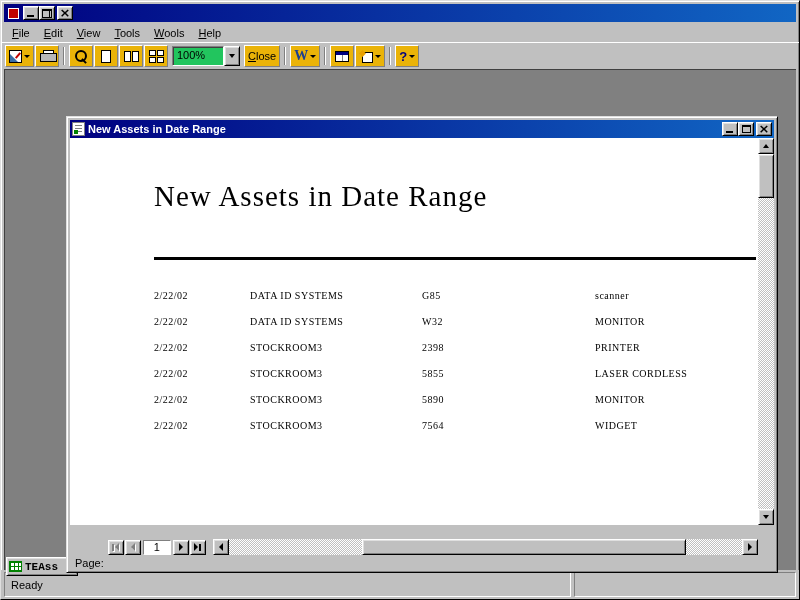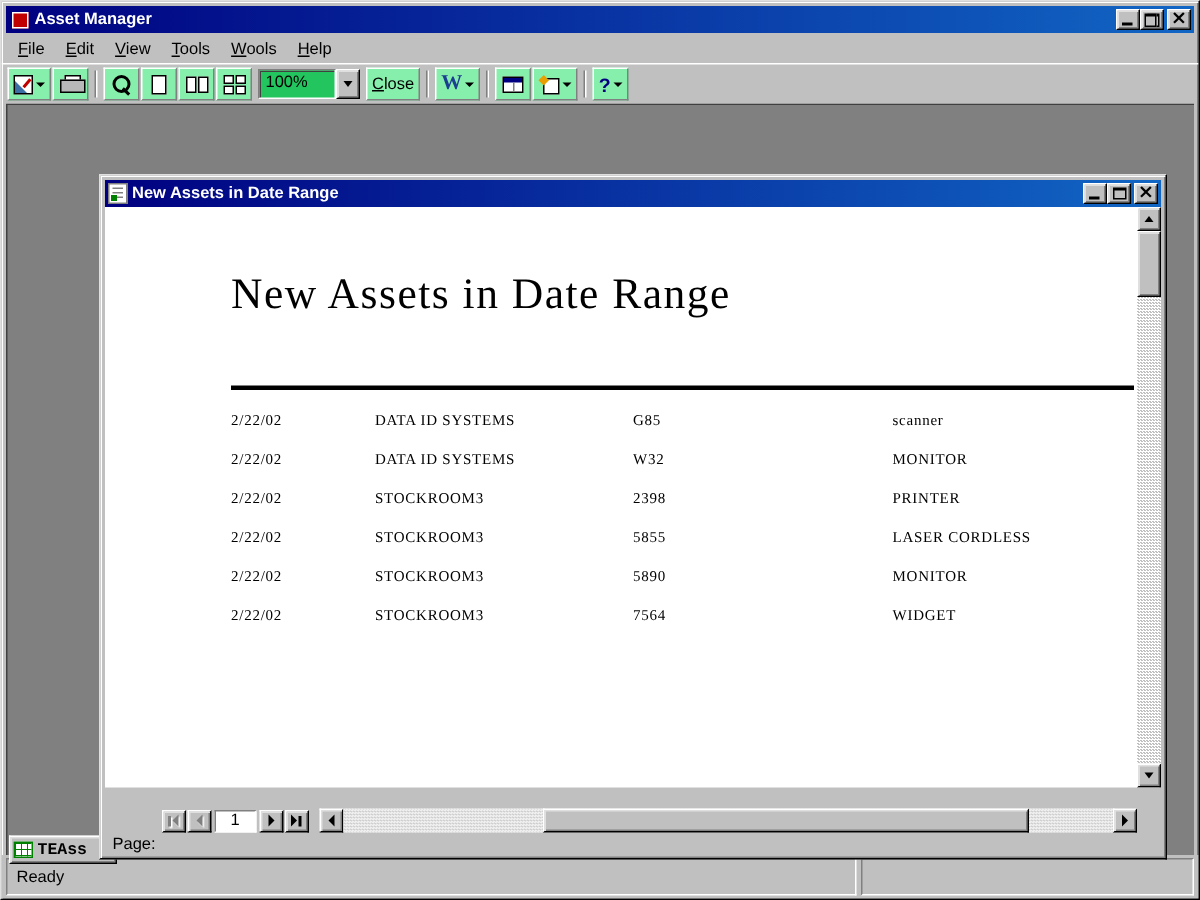--- a/index.html
+++ b/index.html
@@ -29,21 +29,21 @@
   .app-icon{width:14px; height:14px; position:relative; flex:0 0 14px;}
   .app-icon::before{content:""; position:absolute; left:1px; top:1px; width:9px; height:9px; background:#000080;}
   .app-icon::after{content:""; position:absolute; right:1px; bottom:1px; width:9px; height:9px; background:#c00000; border:1px solid #fff;}
   
   .menubar{height:20px; display:flex; align-items:center; padding:1px 2px 0 4px;}
   .mitem{padding:3px 7px; white-space:nowrap;}
   .mkey{text-decoration:underline;}
   
   .toolbar{height:27px; display:flex; align-items:center; padding:0 4px; gap:1px; border-top:1px solid #fff;}
   .tsep{width:2px; height:18px; border-left:1px solid #808080; border-right:1px solid #fff; margin:0 3px;}
-  .tbtn{height:22px; min-width:24px; padding:0 3px; background:#86efac; cursor:default;
+  .tbtn{height:22px; min-width:24px; padding:0 3px; background:#eab308; cursor:default;
     border:1px solid; border-color:#fff #808080 #808080 #fff;
     display:flex; align-items:center; justify-content:center; gap:2px; font-family:inherit; font-size:11px;}
   .dd{width:0; height:0; border-left:3px solid transparent; border-right:3px solid transparent; border-top:3px solid #000;}
   .ic-view{width:13px; height:13px; background:#fff; border:1px solid #000; position:relative;}
   .ic-view::after{content:""; position:absolute; left:0; bottom:0; width:0; height:0; border-bottom:8px solid #3a6ea5; border-right:8px solid transparent;}
   .ic-view::before{content:""; position:absolute; right:2px; top:1px; width:2px; height:7px; background:#c00000; transform:rotate(40deg);}
   .ic-print{width:15px; height:12px; position:relative;}
   .ic-print::before{content:""; position:absolute; left:3px; top:0; width:9px; height:6px; background:#fff; border:1px solid #000;}
   .ic-print::after{content:""; position:absolute; left:0; bottom:0; width:15px; height:7px; background:#b8b8b8; border:1px solid #000;}
   .ic-zoom{width:14px; height:14px; position:relative;}
@@ -125,40 +125,39 @@
   .htrack{flex:1; position:relative;}
   .hthumb{position:absolute; top:0; bottom:0; left:26%; width:63%; background:#c0c0c0;
     border:1px solid; border-color:#fff #000 #000 #fff; box-shadow:inset 1px 1px 0 #dfdfdf, inset -1px -1px 0 #808080;}
   .corner{flex:0 0 16px; width:16px; height:16px; background:#c0c0c0;}
   
   .rtitle{position:absolute; left:84px; top:42px; font-family:"Liberation Serif","DejaVu Serif",serif;
     font-size:29px; letter-spacing:1px; white-space:nowrap;}
   .rtable{position:absolute; left:84px; top:116px; width:602px; font-family:"Liberation Serif","DejaVu Serif",serif;}
   .hrow{position:relative; height:16px; font-weight:bold; font-size:12px; letter-spacing:1px;}
   .rule{height:3px; background:#000; margin-top:3px;}
-  .rows{margin-top:7px;}
+  .rows{margin-top:22px;}
   .rrow{position:relative; height:26px; font-size:10px; letter-spacing:0.5px;}
   .hc,.rc{position:absolute; white-space:nowrap;}
   .hc{top:0;} .rc{top:8px;}
   .c0{left:0;} .c1{left:96px;} .c2{left:268px;} .c3{left:441px;}
   
   .statusbar{position:absolute; left:0; right:0; bottom:0; height:29px; background:#c0c0c0;
     display:flex; gap:3px; padding:2px 3px;}
   .spanel{border:1px solid; border-color:#808080 #fff #fff #808080; padding:1px 6px; display:flex; align-items:center;}
   .spanel.main{flex:1;}
   .spanel.right{width:222px;}
 </style>
 </head>
 <body>
 
 <div class="screen">
 
   <div class="titlebar">
     <span class="app-icon"></span>
-    <span class="title-text">Asset Manager</span>
     <span class="tb-btns">
       <button class="wbtn">
           <span class="g-min"></span>
         </button>
       <button class="wbtn">
           <span class="g-restore"></span>
         </button>
       <button class="wbtn closegap">
           <span class="g-close">×</span>
         </button>

